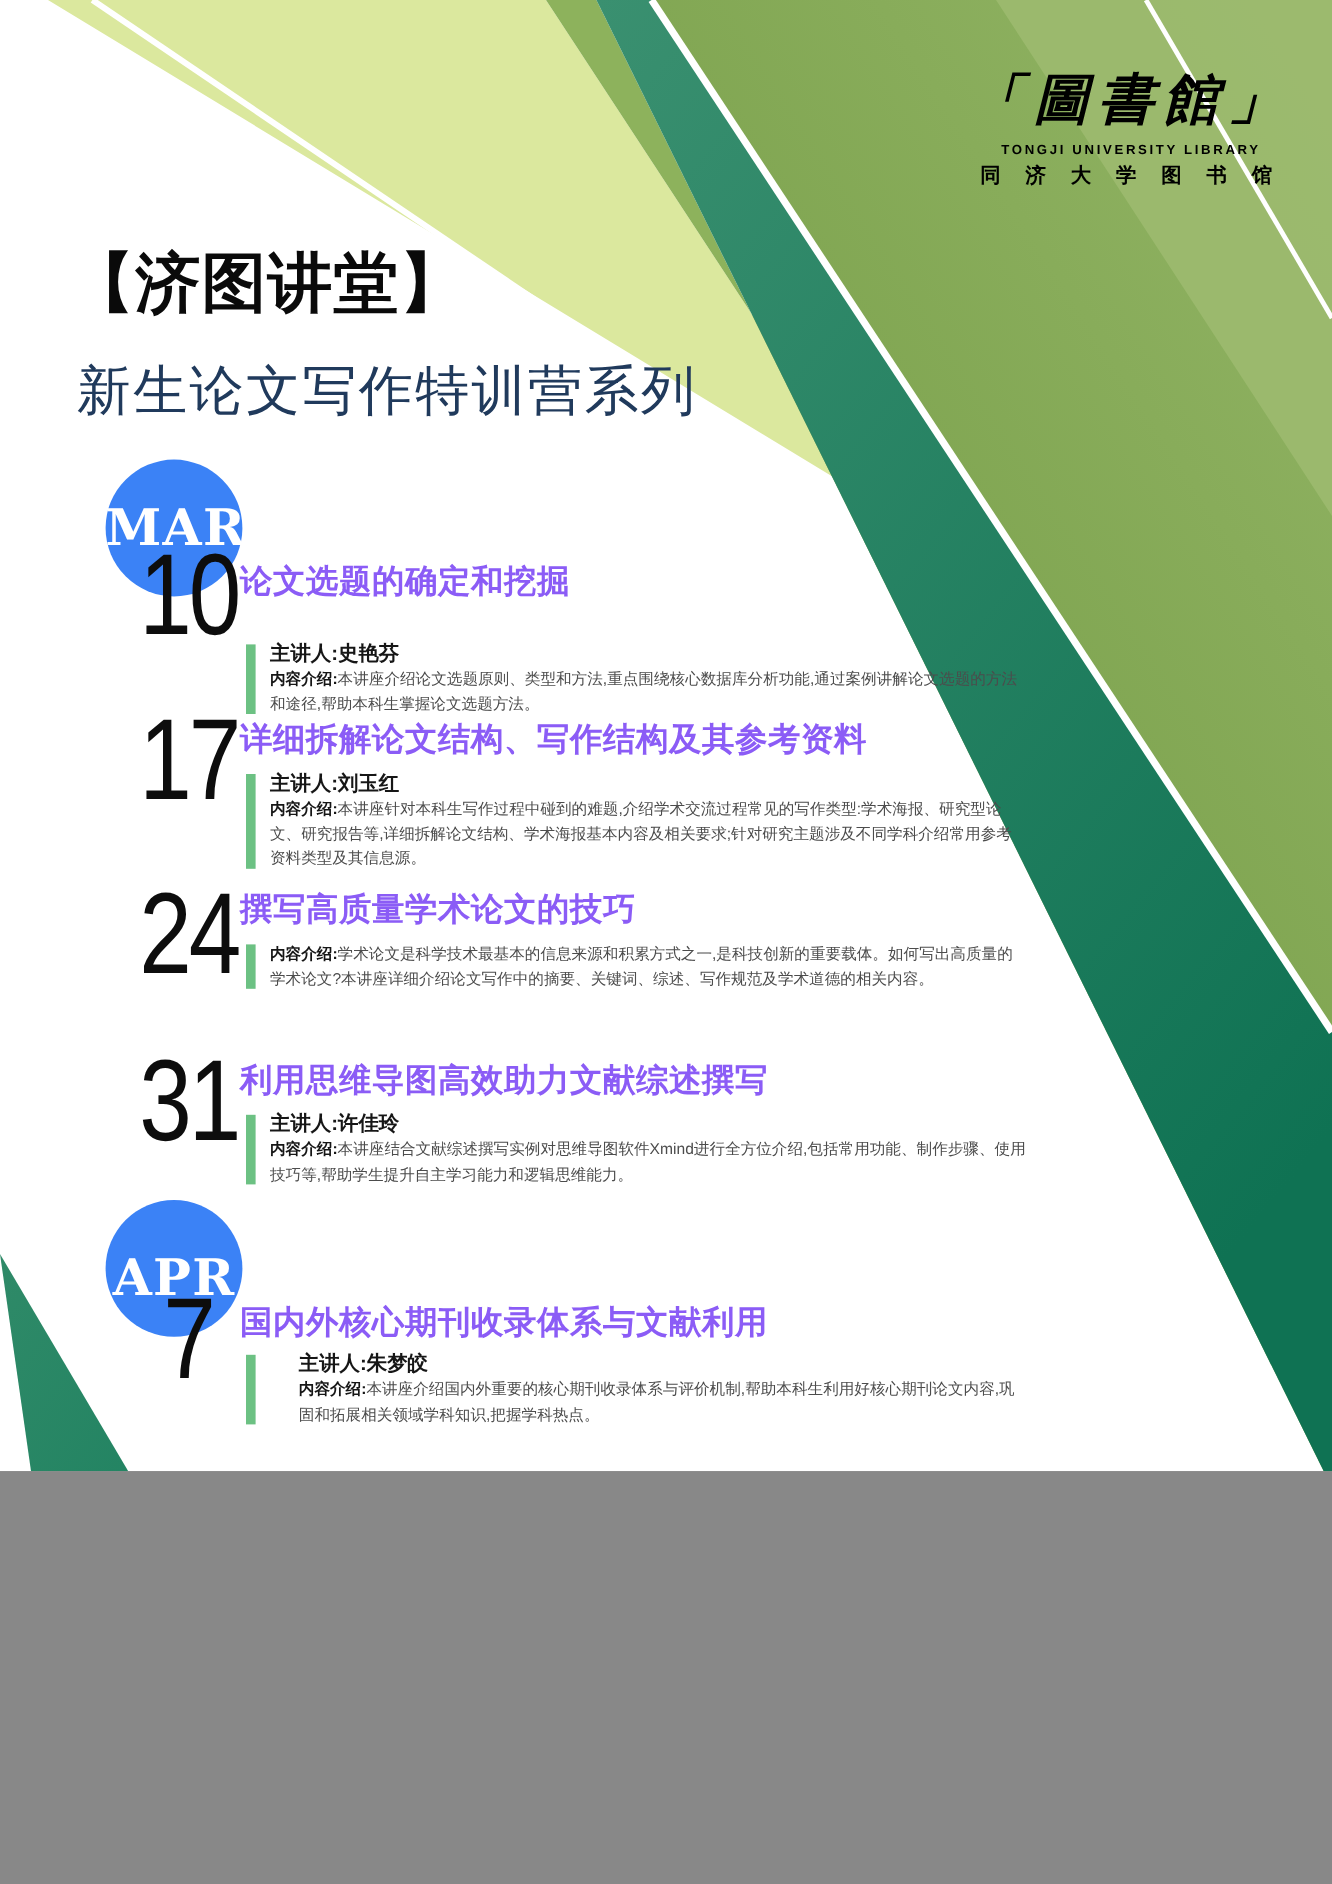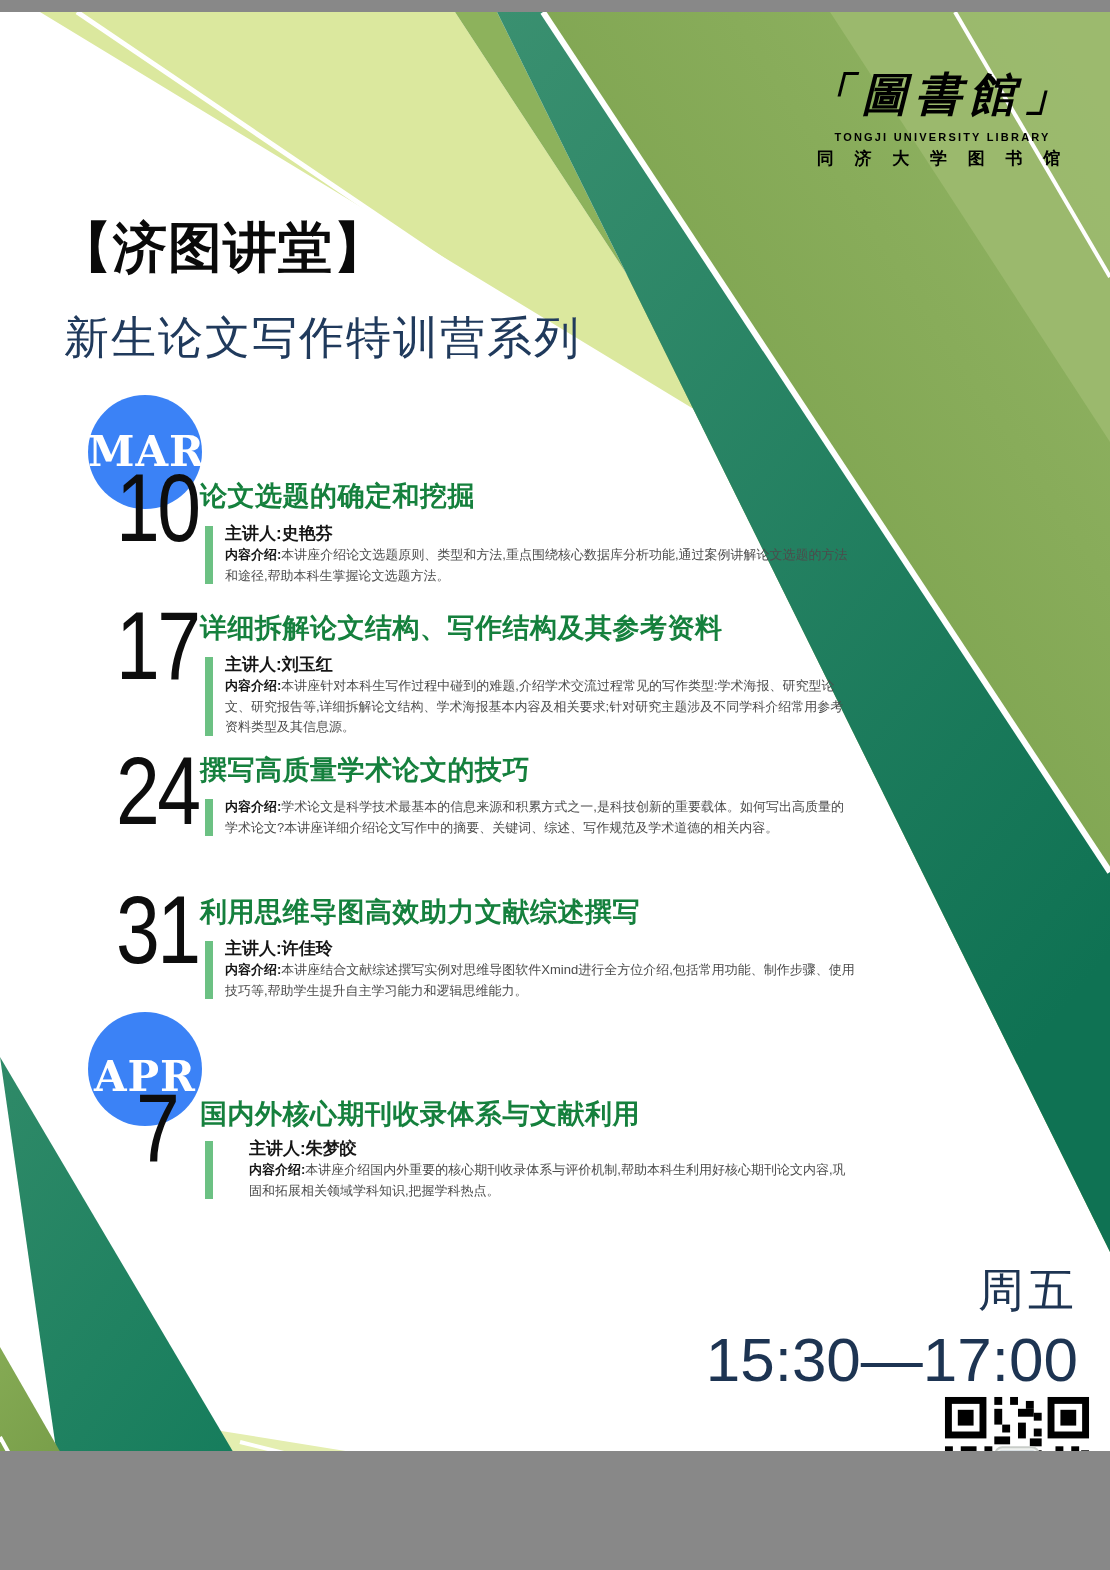--- a/index.html
+++ b/index.html
@@ -1,18 +1,18 @@
 <!DOCTYPE html>
 <html><head>
 <meta charset="utf-8">
 <style>
   html,body{margin:0;padding:0;background:#888;}
   #poster{
-    position:relative;width:1110px;height:1439px;background:#ffffff;
-    overflow:hidden;margin:12px auto;
+    position:relative;width:1110px;height:1226px;background:#ffffff;
+    overflow:hidden;margin:0 auto;
     font-family:"Liberation Sans","DejaVu Sans",sans-serif;
   }
   #bg{position:absolute;left:0;top:0;width:1110px;height:1570px;}
 
   
   .logo{position:absolute;left:805px;top:48px;width:275px;text-align:center;color:#000;}
   .logo-calli{font-family:"DejaVu Serif","Liberation Serif",serif;font-style:italic;font-weight:bold;
     font-size:46px;letter-spacing:8px;line-height:1.5;white-space:nowrap;}
   .logo-en{font-size:11px;font-weight:bold;letter-spacing:2.2px;margin-top:2px;white-space:nowrap;}
   .logo-cn{font-size:17px;font-weight:bold;letter-spacing:8px;margin-top:4px;white-space:nowrap;}
@@ -26,21 +26,21 @@
     text-align:center;color:#fff;font-family:"DejaVu Serif","Liberation Serif",serif;font-weight:bold;}
   .month-circle span{display:block;font-size:42px;letter-spacing:1px;}
   #circle-mar{left:88px;top:383px;}
   #circle-mar span{padding-top:32px;}
   #circle-apr{left:88px;top:1000px;}
   #circle-apr span{padding-top:40px;}
 
   
   .date-num{position:absolute;font-size:96px;font-weight:300;color:#0d0d0d;line-height:0.92;
     transform:scaleX(0.82);transform-origin:left top;letter-spacing:-3px;}
-  .ev-title{position:absolute;left:200px;font-size:27px;font-weight:bold;color:#15803d;letter-spacing:0.5px;white-space:nowrap;}
+  .ev-title{position:absolute;left:200px;font-size:27px;font-weight:bold;color:#8b5cf6;letter-spacing:0.5px;white-space:nowrap;}
   .ev-meta{position:absolute;left:205px;width:650px;padding-left:20px;box-sizing:border-box;}
   .ev-meta .bar{position:absolute;left:0;top:3px;bottom:2px;width:8px;background:#6cc183;}
   .speaker{font-size:17px;font-weight:bold;color:#161616;line-height:21px;}
   .desc{font-size:13px;color:#4c4c4c;line-height:20.5px;margin-top:1px;}
   .desc .lbl{font-weight:bold;color:#161616;}
 
   
   .schedule{position:absolute;right:32px;top:1248px;text-align:right;color:#1d3452;}
   .weekday{font-size:46px;font-weight:500;letter-spacing:4px;}
   .time{font-size:62px;font-weight:400;letter-spacing:0px;margin-top:2px;white-space:nowrap;}
@@ -105,21 +105,21 @@
 
   <div class="month-circle" id="circle-mar">
     <span>MAR</span>
   </div>
   <div class="month-circle" id="circle-apr">
     <span>APR</span>
   </div>
 
   <div class="date-num" style="left:116px;top:452px;">10</div>
   <div class="ev-title" style="top:466px;">论文选题的确定和挖掘</div>
-  <div class="ev-meta" style="top:511px;">
+  <div class="ev-meta" style="top:534px;">
     <div class="bar"></div>
     <div class="speaker">主讲人:史艳芬</div>
     <div class="desc"><span class="lbl">内容介绍:</span><span>本讲座介绍论文选题原则、类型和方法,重点围绕核心数据库分析功能,通过案例讲解论文选题的方法和途径,帮助本科生掌握论文选题方法。</span></div>
   </div>
 
   <div class="date-num" style="left:116px;top:590px;">17</div>
   <div class="ev-title" style="top:598px;">详细拆解论文结构、写作结构及其参考资料</div>
   <div class="ev-meta" style="top:642px;">
     <div class="bar"></div>
     <div class="speaker">主讲人:刘玉红</div>

